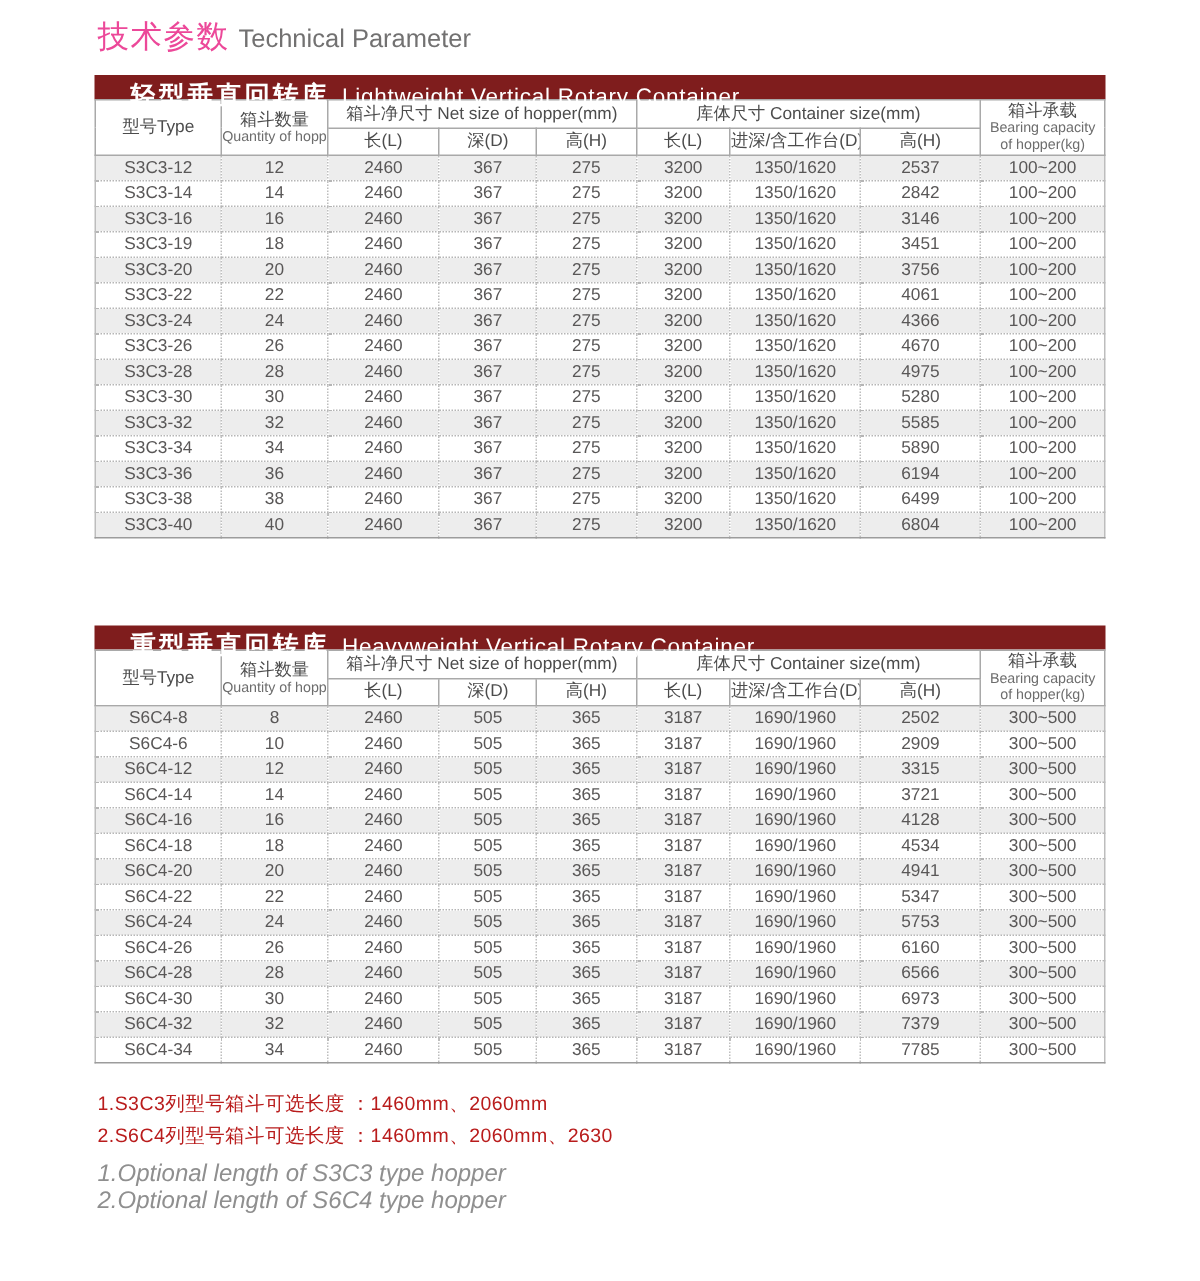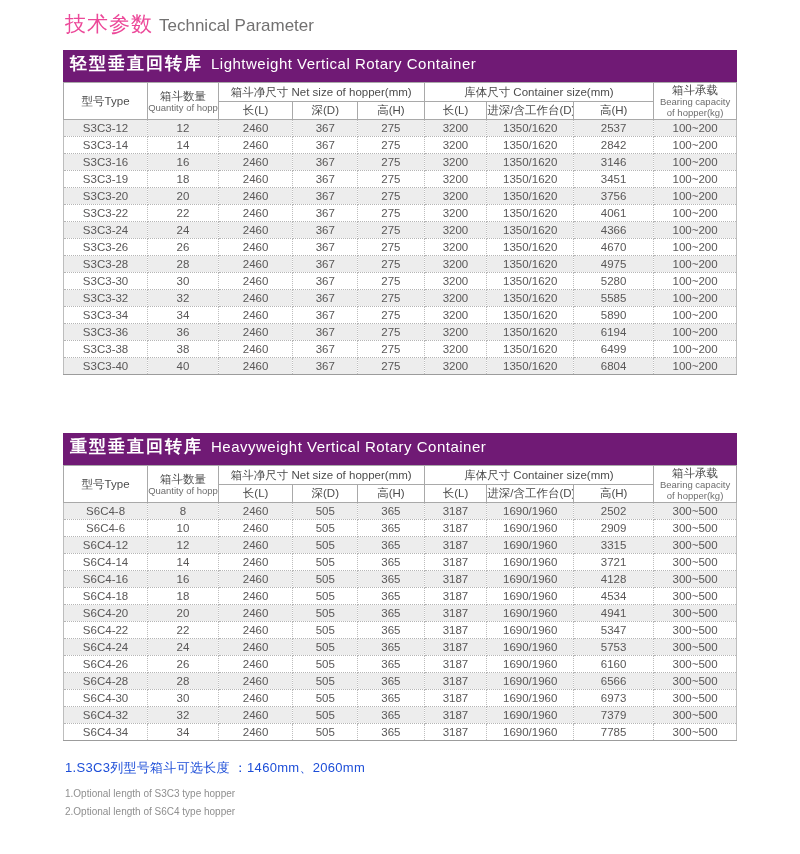--- a/index.html
+++ b/index.html
@@ -13,23 +13,23 @@
   }
   .page { padding: 8px 63px 0 63px; width: 800px; }
 
   
   .page-heading { margin: 2px 0 12px 2px; white-space: nowrap; }
   .page-heading .zh { font-size: 21px; color: #ec4899; letter-spacing: 1px; }
   .page-heading .en { font-size: 17px; color: #727171; margin-left: 6px; }
 
   
   .bar {
-    background: #701a75; color: #ffffff;
-    height: 32px; line-height: 28px;
-    padding-left: 7px; white-space: nowrap;
+    background: #7f1d1d; color: #ffffff;
+    height: 16px; line-height: 28px;
+    padding-left: 24px; white-space: nowrap;
   }
   .bar .bar-zh { font-size: 17px; font-weight: bold; letter-spacing: 2px; }
   .bar .bar-en { font-size: 15px; margin-left: 8px; letter-spacing: 0.5px; }
 
   
   table.params {
     width: 100%; border-collapse: collapse; table-layout: fixed;
     font-size: 11.5px; color: #595757;
     border-left: 1px solid #bdbdbd; border-right: 1px solid #bdbdbd;
     border-bottom: 1px solid #9c9c9c;
@@ -51,23 +51,23 @@
     white-space: nowrap; overflow: hidden;
   }
   table.params tbody td:last-child { border-right: none; }
   table.params tbody tr.alt td { background: #ededed; }
 
   .table-block + .table-block { margin-top: 58px; }
 
   
   .notes { margin-top: 16px; padding-left: 2px; }
   .notes p { margin: 0; }
-  .note-zh { font-size: 13px; color: #1d4ed8; line-height: 21px; letter-spacing: 0.3px; }
+  .note-zh { font-size: 13px; color: #b91c1c; line-height: 21px; letter-spacing: 0.3px; }
   .notes .group-gap { margin-top: 7px; }
-  .note-en { font-size: 10px; color: #8f8f8f; line-height: 18px; }
+  .note-en { font-size: 16px; color: #8f8f8f; line-height: 18px; font-style: italic; }
 </style>
 </head>
 <body>
 
 <div class="page">
 
   <div class="page-heading">
     <span class="zh">技术参数</span><span class="en">Technical Parameter</span>
   </div>
 
@@ -475,17 +475,18 @@
             <td>1690/1960</td>
             <td>7785</td>
             <td>300~500</td>
           </tr>
         </tbody>
     </table>
   </div>
 
   <div class="notes">
     <p class="note-zh">1.S3C3列型号箱斗可选长度 ：1460mm、2060mm</p>
+    <p class="note-zh">2.S6C4列型号箱斗可选长度 ：1460mm、2060mm、2630</p>
     <p class="note-en group-gap">1.Optional length of S3C3 type hopper</p>
     <p class="note-en">2.Optional length of S6C4 type hopper</p>
   </div>
 
 </div>
 
 </body></html>

